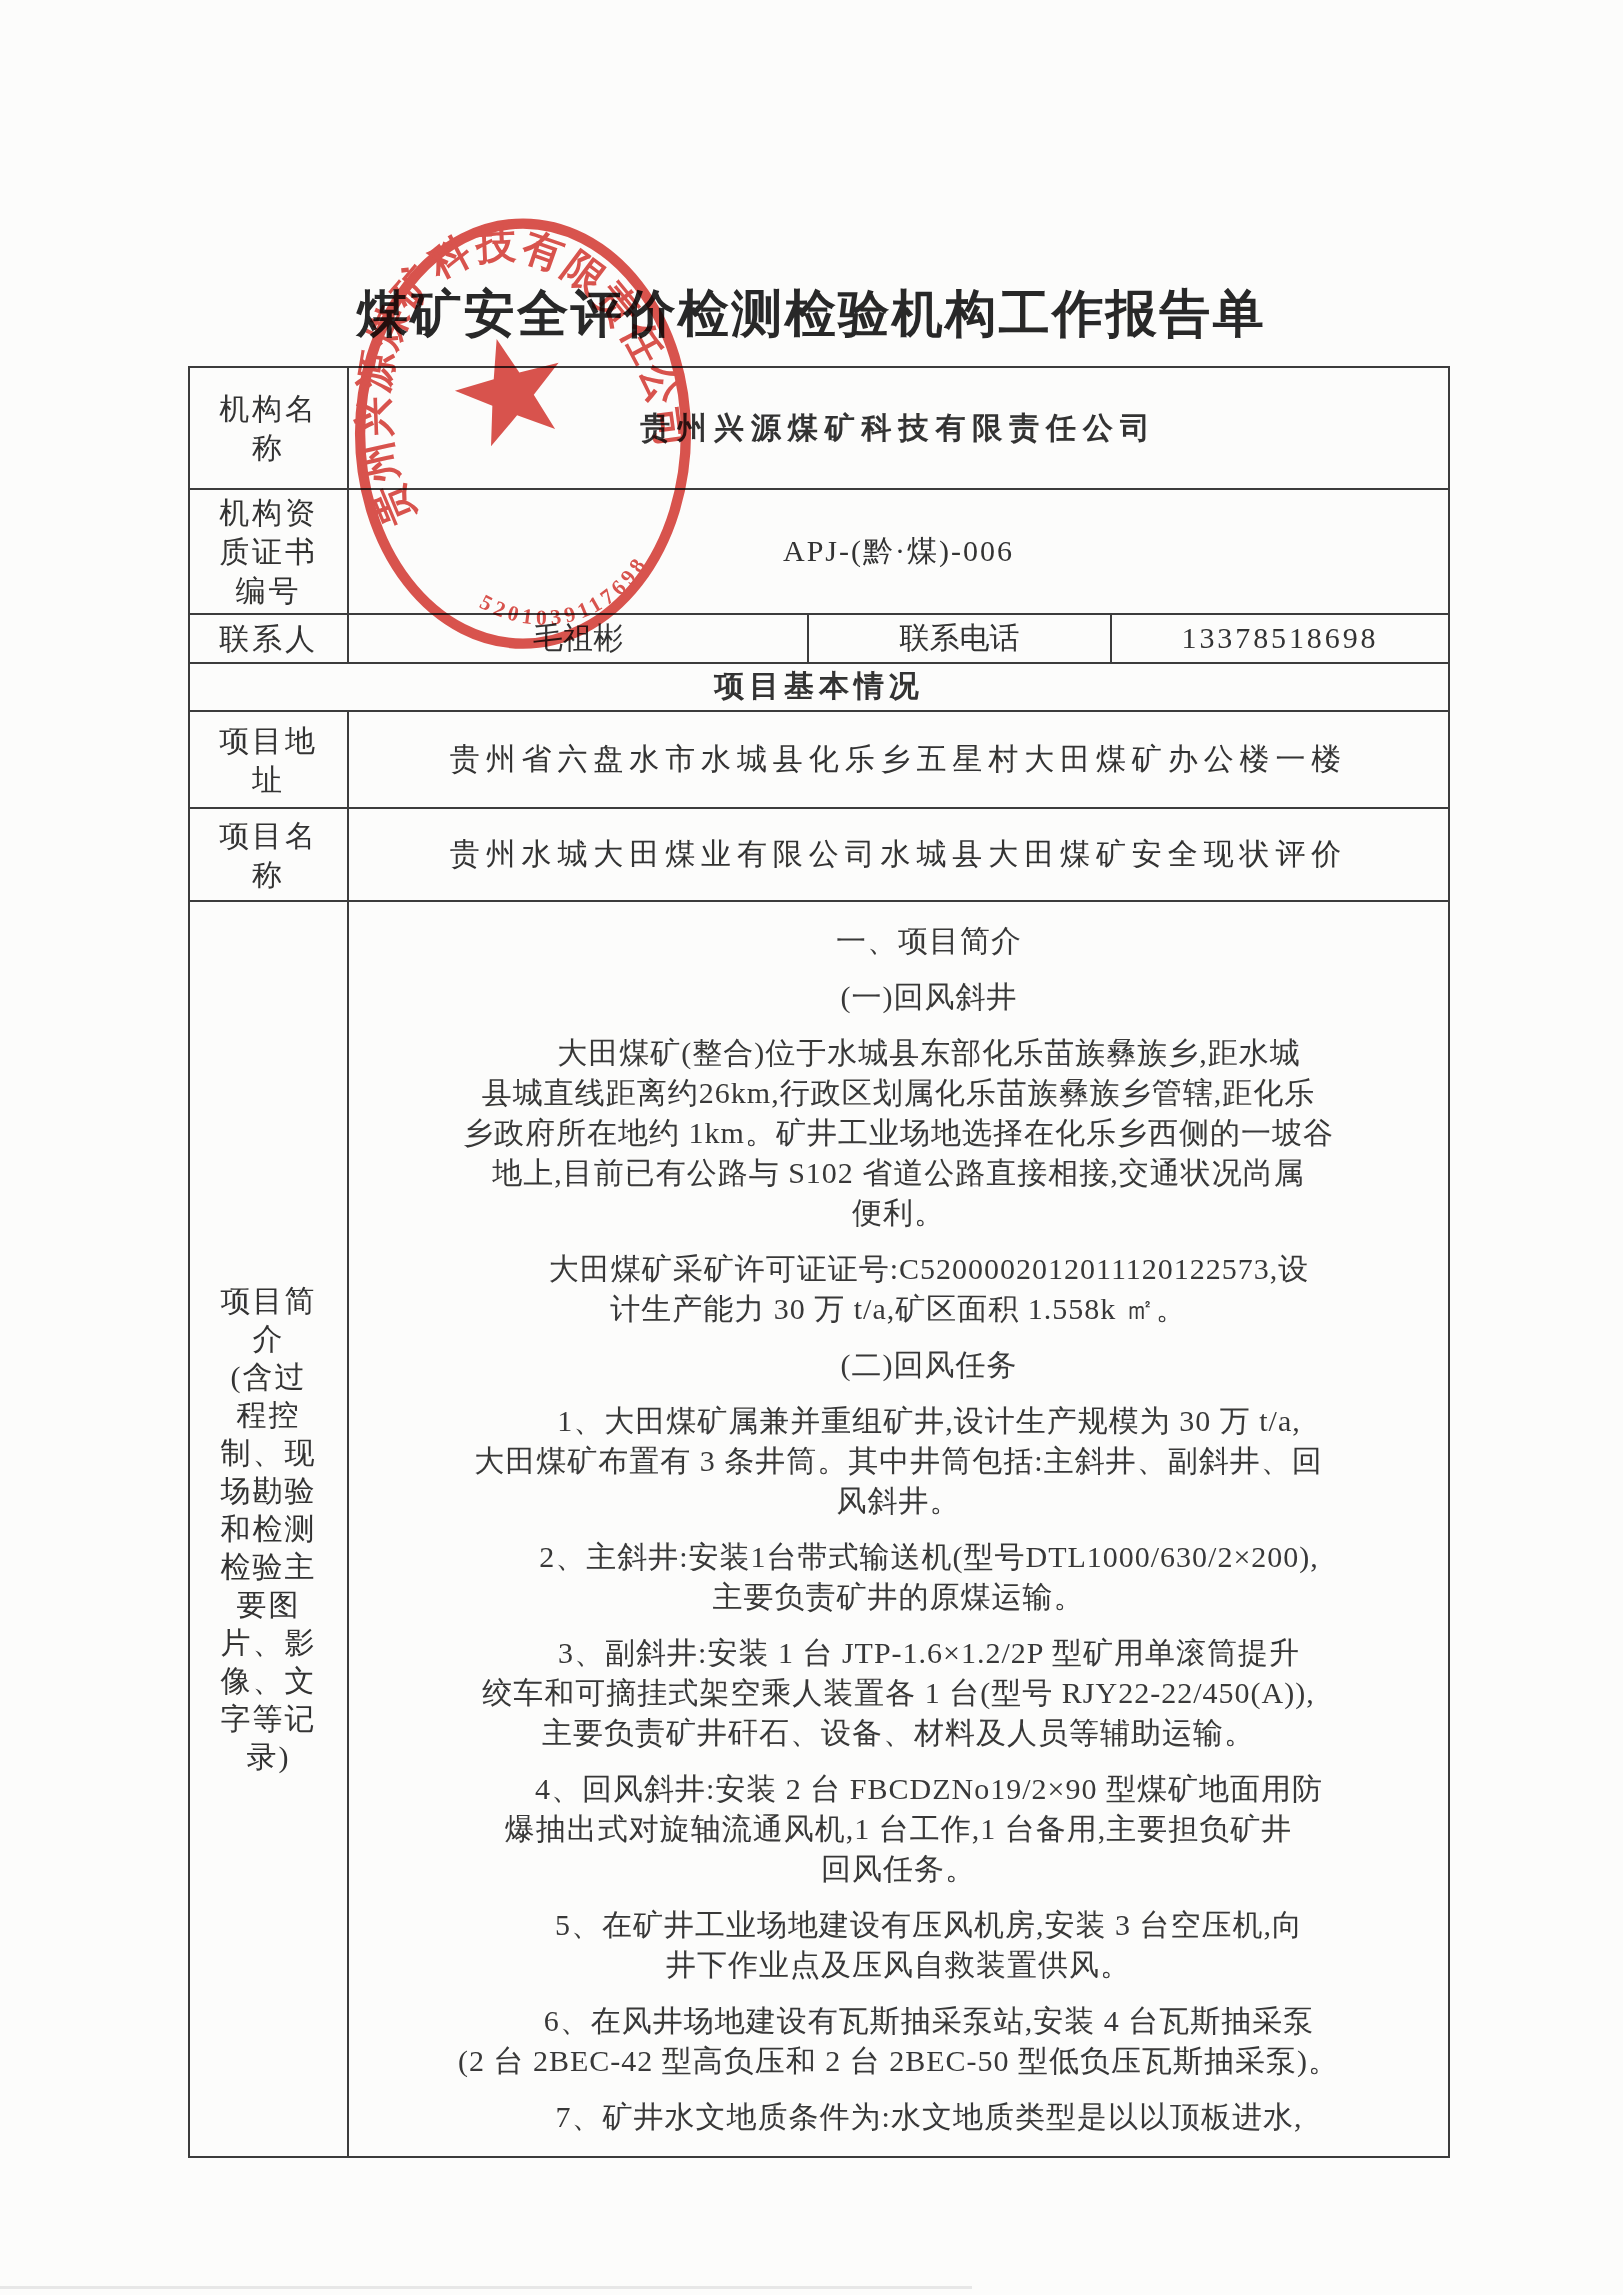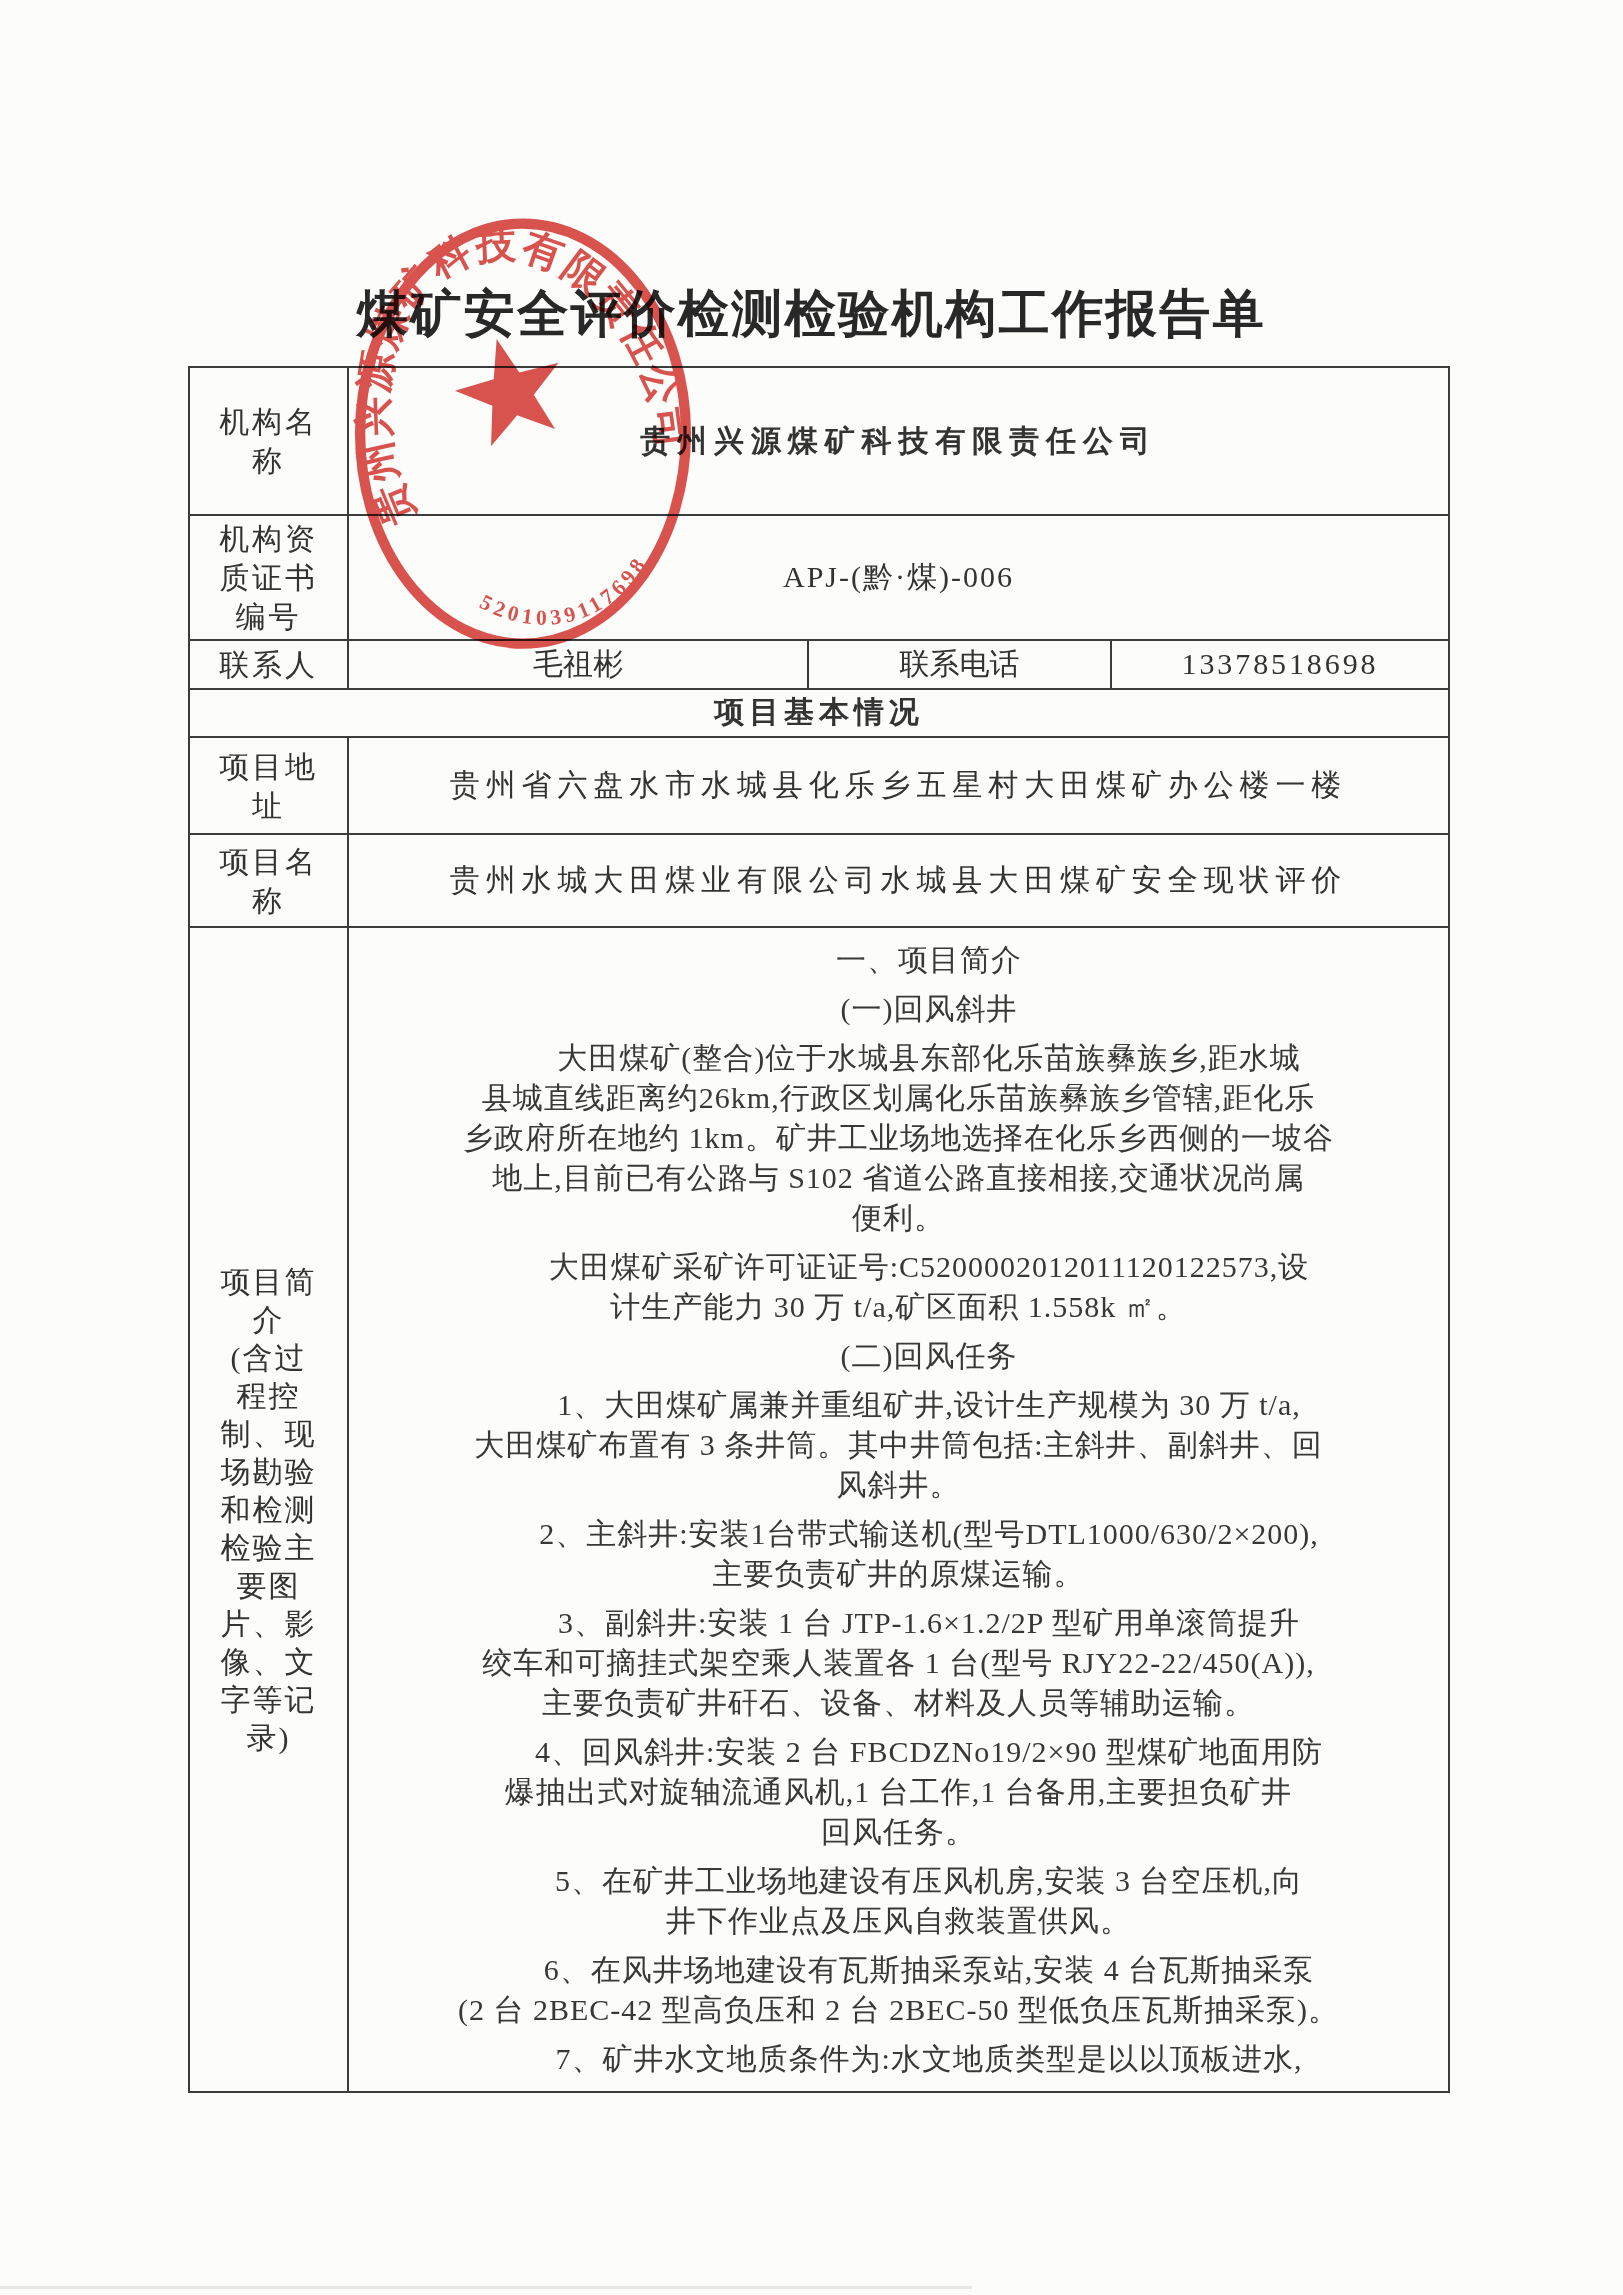--- a/index.html
+++ b/index.html
@@ -82,21 +82,21 @@
   td.cert-val { font-size: 31px; letter-spacing: 2px; }
   td.section-hdr { font-size: 31px; font-weight: 600; letter-spacing: 4.9px; border-radius: 7px; }
   td.center-val { font-size: 31px; letter-spacing: 5.9px; }
   td.phone-val { font-size: 33px; letter-spacing: 2.9px; }
   td.brief-cell {
     vertical-align: top;
     text-align: left;
     padding: 7.9px 14.7px 4.9px 15.7px;
   }
   td.brief-cell p {
-    margin: 9px;
+    margin: 16px;
     font-size: 30px;
     line-height: 40px;
     text-indent: 61px;
     white-space: pre-line;
     letter-spacing: 1px;
     color: #383838;
   }
   td.brief-lbl { line-height: 38px; letter-spacing: 2px; }
   .scan-line {
     position: absolute;
@@ -129,21 +129,21 @@
   </svg>
 
   <table class="report">
     <colgroup>
       <col style="width:159px">
         <col style="width:460px">
         <col style="width:303px">
         <col style="width:338px">
     </colgroup>
     <tbody>
-      <tr style="height:148px">
+      <tr style="height:122px">
         <td class="lbl">机构名
 称</td>
         <td colspan="3" class="org-val">贵州兴源煤矿科技有限责任公司</td>
       </tr>
       <tr style="height:111px">
         <td class="lbl">机构资
 质证书
 编号</td>
         <td colspan="3" class="cert-val">APJ-(黔·煤)-006</td>
       </tr>

